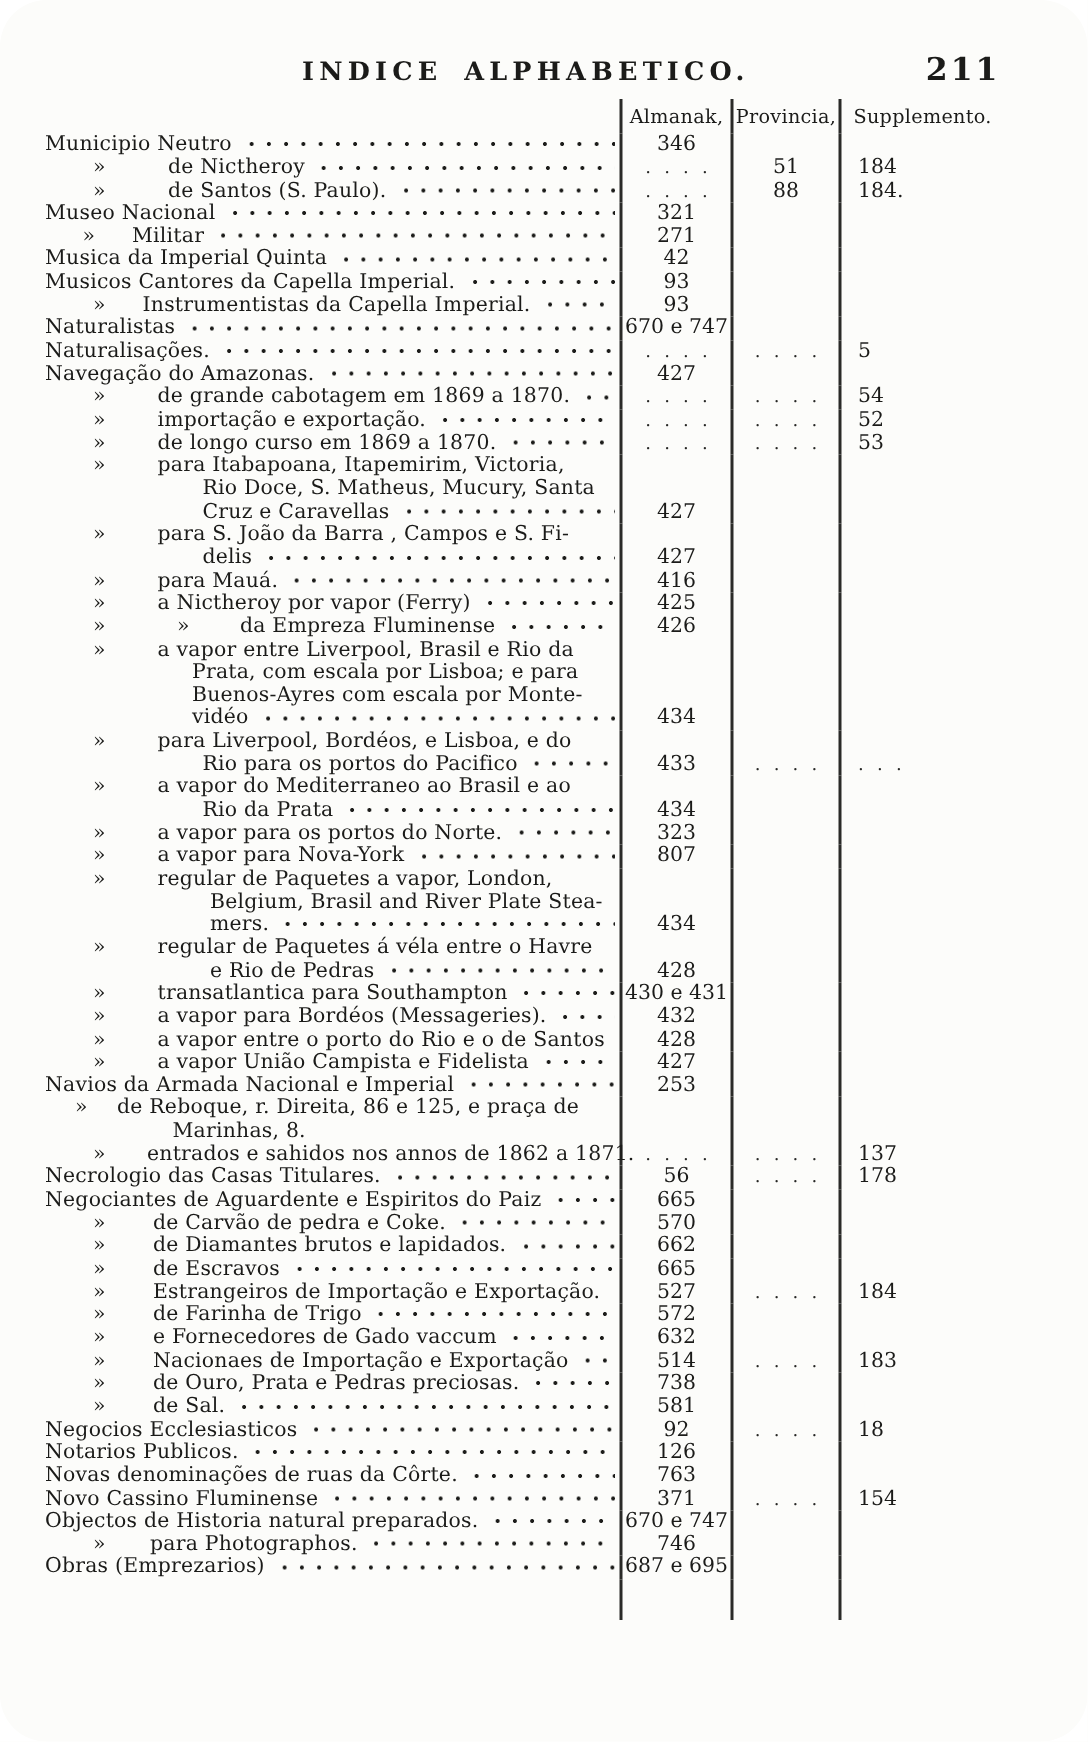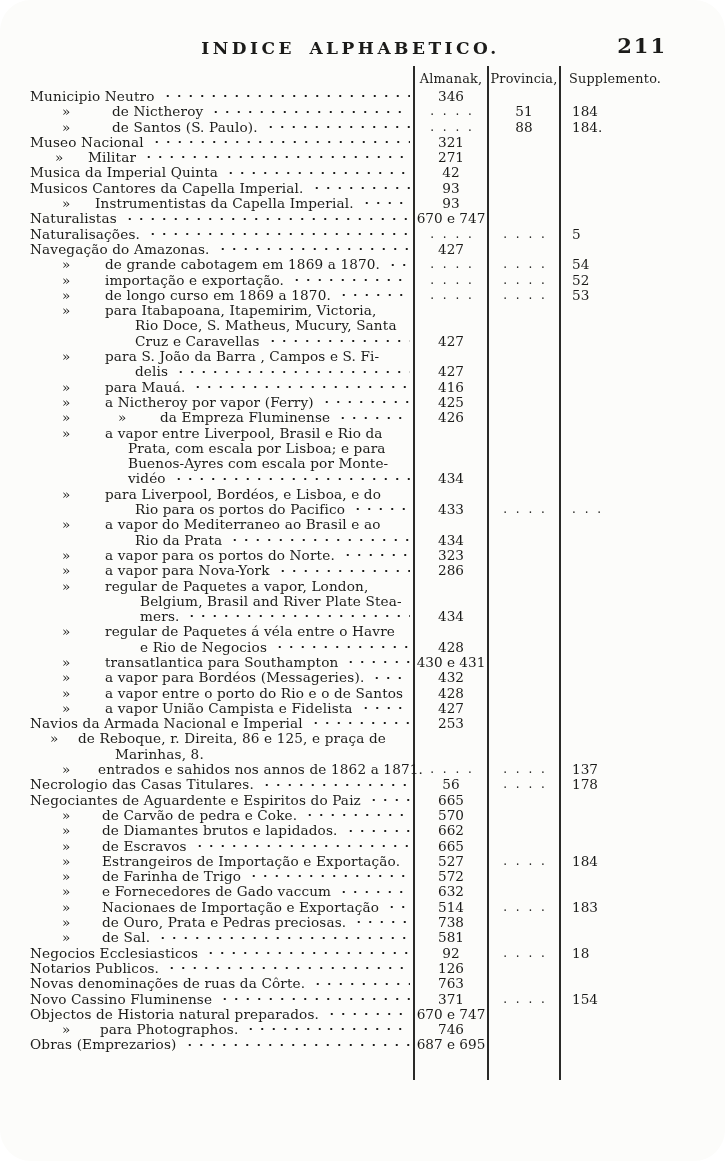--- a/index.html
+++ b/index.html
@@ -443,21 +443,21 @@
         </div>
         <div class="row">
           <div class="label">
             <div class="line" style="padding-left: 75px;">
               <div class="ditto" style="left: 32px;">»</div>
               <div class="txt">a vapor para Nova-York</div>
               <div class="fill"></div>
             </div>
           </div>
           <div class="c c1">
-            <div class="val">286</div>
+            <div class="val">807</div>
           </div>
           <div class="c c2"></div>
           <div class="c c3"></div>
         </div>
         <div class="row">
           <div class="label">
             <div class="line" style="padding-left: 75px;">
               <div class="ditto" style="left: 32px;">»</div>
               <div class="txt">regular de Paquetes a vapor, London,</div>
             </div>
@@ -475,21 +475,21 @@
           <div class="c c2"></div>
           <div class="c c3"></div>
         </div>
         <div class="row">
           <div class="label">
             <div class="line" style="padding-left: 75px;">
               <div class="ditto" style="left: 32px;">»</div>
               <div class="txt">regular de Paquetes á véla entre o Havre</div>
             </div>
             <div class="line" style="padding-left: 110px;">
-              <div class="txt">e Rio de Negocios</div>
+              <div class="txt">e Rio de Pedras</div>
               <div class="fill"></div>
             </div>
           </div>
           <div class="c c1">
             <div class="val">428</div>
           </div>
           <div class="c c2"></div>
           <div class="c c3"></div>
         </div>
         <div class="row">

